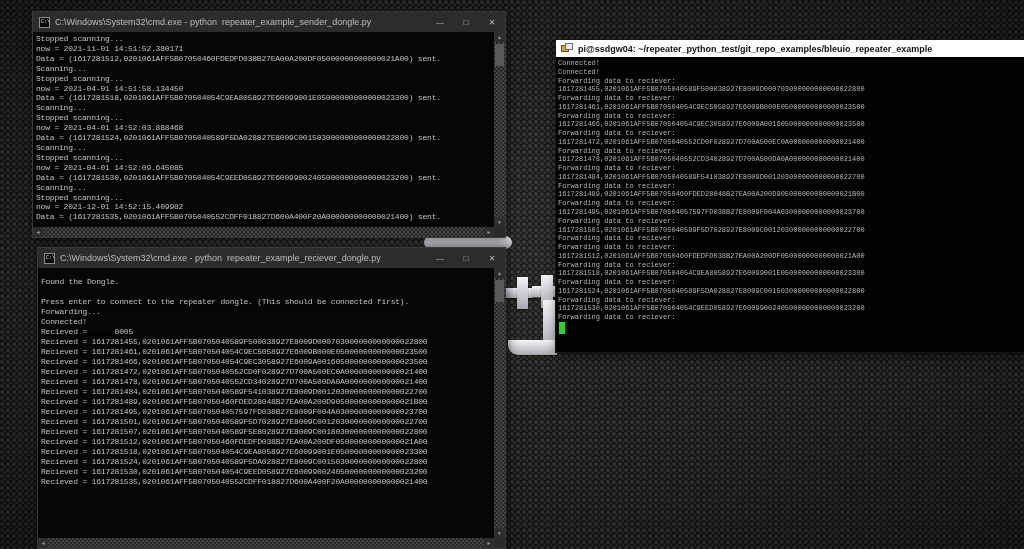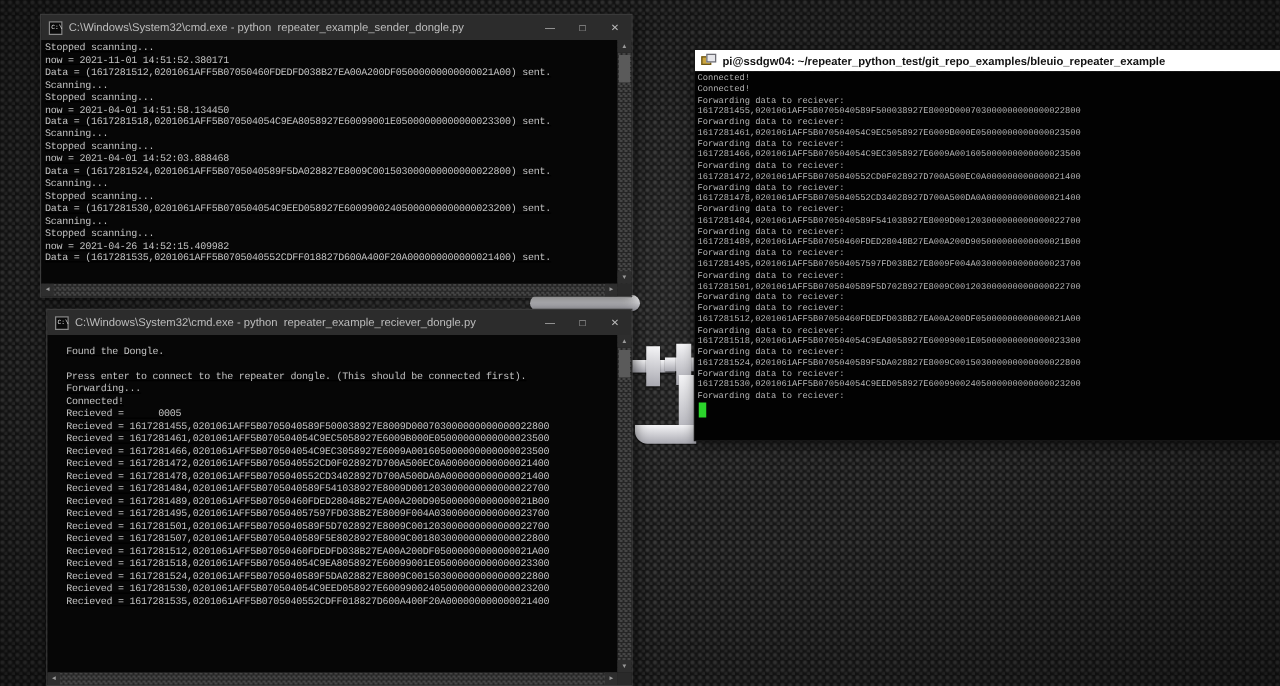--- a/index.html
+++ b/index.html
@@ -40,21 +40,21 @@
   .win-buttons { display:flex; height:100%; flex:0 0 auto; }
   .win-btn { width:26px; height:100%; display:flex; align-items:center; justify-content:center; color:#bdbdbd; font-size:8px; }
   .cmd-body { position:absolute; left:0; right:0; top:20px; bottom:0; background:#060606; }
   .term-content { position:absolute; left:0; top:0; right:11px; bottom:10px; overflow:hidden; padding:2px 0 0 3px;text-decoration:underline; }
   .term-line {
     white-space:pre; color:#c2c2c2; font-family:"Liberation Mono","DejaVu Sans Mono",monospace;
     font-size:8px; letter-spacing:-0.2px;
   }
   .sender .term-line { line-height:9.9px; min-height:9.9px; }
   .receiver .term-line { line-height:10px; min-height:10px; }
-  .receiver .term-content { padding-top:9px;margin-left:12px; }
+  .receiver .term-content { padding-top:9px; }
 
   
   .checker { background:repeating-conic-gradient(#454545 0% 25%, #262626 0% 50%) 0 0/4px 4px; }
   .vscroll { position:absolute; top:0; right:0; width:11px; bottom:10px; }
   .hscroll { position:absolute; left:0; right:11px; bottom:0; height:10px; }
   .scorner { position:absolute; right:0; bottom:0; width:11px; height:10px; background:#2a2a2a; }
   .sb-arrow { position:absolute; background:#2e2e2e; color:#9a9a9a; font-size:5px; display:flex; align-items:center; justify-content:center; }
   .vscroll .sb-arrow { left:0; width:11px; height:10px; }
   .vscroll .sb-up { top:0; }
   .vscroll .sb-down { bottom:0; }
@@ -112,24 +112,25 @@
           <div class="term-line">Scanning...</div>
           <div class="term-line">Stopped scanning...</div>
           <div class="term-line">now = 2021-04-01 14:51:58.134450</div>
           <div class="term-line">Data = (1617281518,0201061AFF5B070504054C9EA8058927E60099001E05000000000000023300) sent.</div>
           <div class="term-line">Scanning...</div>
           <div class="term-line">Stopped scanning...</div>
           <div class="term-line">now = 2021-04-01 14:52:03.888468</div>
           <div class="term-line">Data = (1617281524,0201061AFF5B0705040589F5DA028827E8009C001503000000000000022800) sent.</div>
           <div class="term-line">Scanning...</div>
           <div class="term-line">Stopped scanning...</div>
+          <div class="term-line">now = 2021-04-01 14:52:09.645085</div>
           <div class="term-line">Data = (1617281530,0201061AFF5B070504054C9EED058927E60099002405000000000000023200) sent.</div>
           <div class="term-line">Scanning...</div>
           <div class="term-line">Stopped scanning...</div>
-          <div class="term-line">now = 2021-04-26 14:52:15.409982</div>
+          <div class="term-line">now = 2021-12-01 14:52:15.409982</div>
           <div class="term-line">Data = (1617281535,0201061AFF5B0705040552CDFF018827D600A400F20A000000000000021400) sent.</div>
         </div>
       <div class="vscroll checker">
         <div class="sb-arrow sb-up">▲</div>
         <div class="v-thumb"></div>
         <div class="sb-arrow sb-down">▼</div>
       </div>
       <div class="hscroll checker">
         <div class="sb-arrow sb-left">◄</div>
         <div class="sb-arrow sb-right">►</div>

